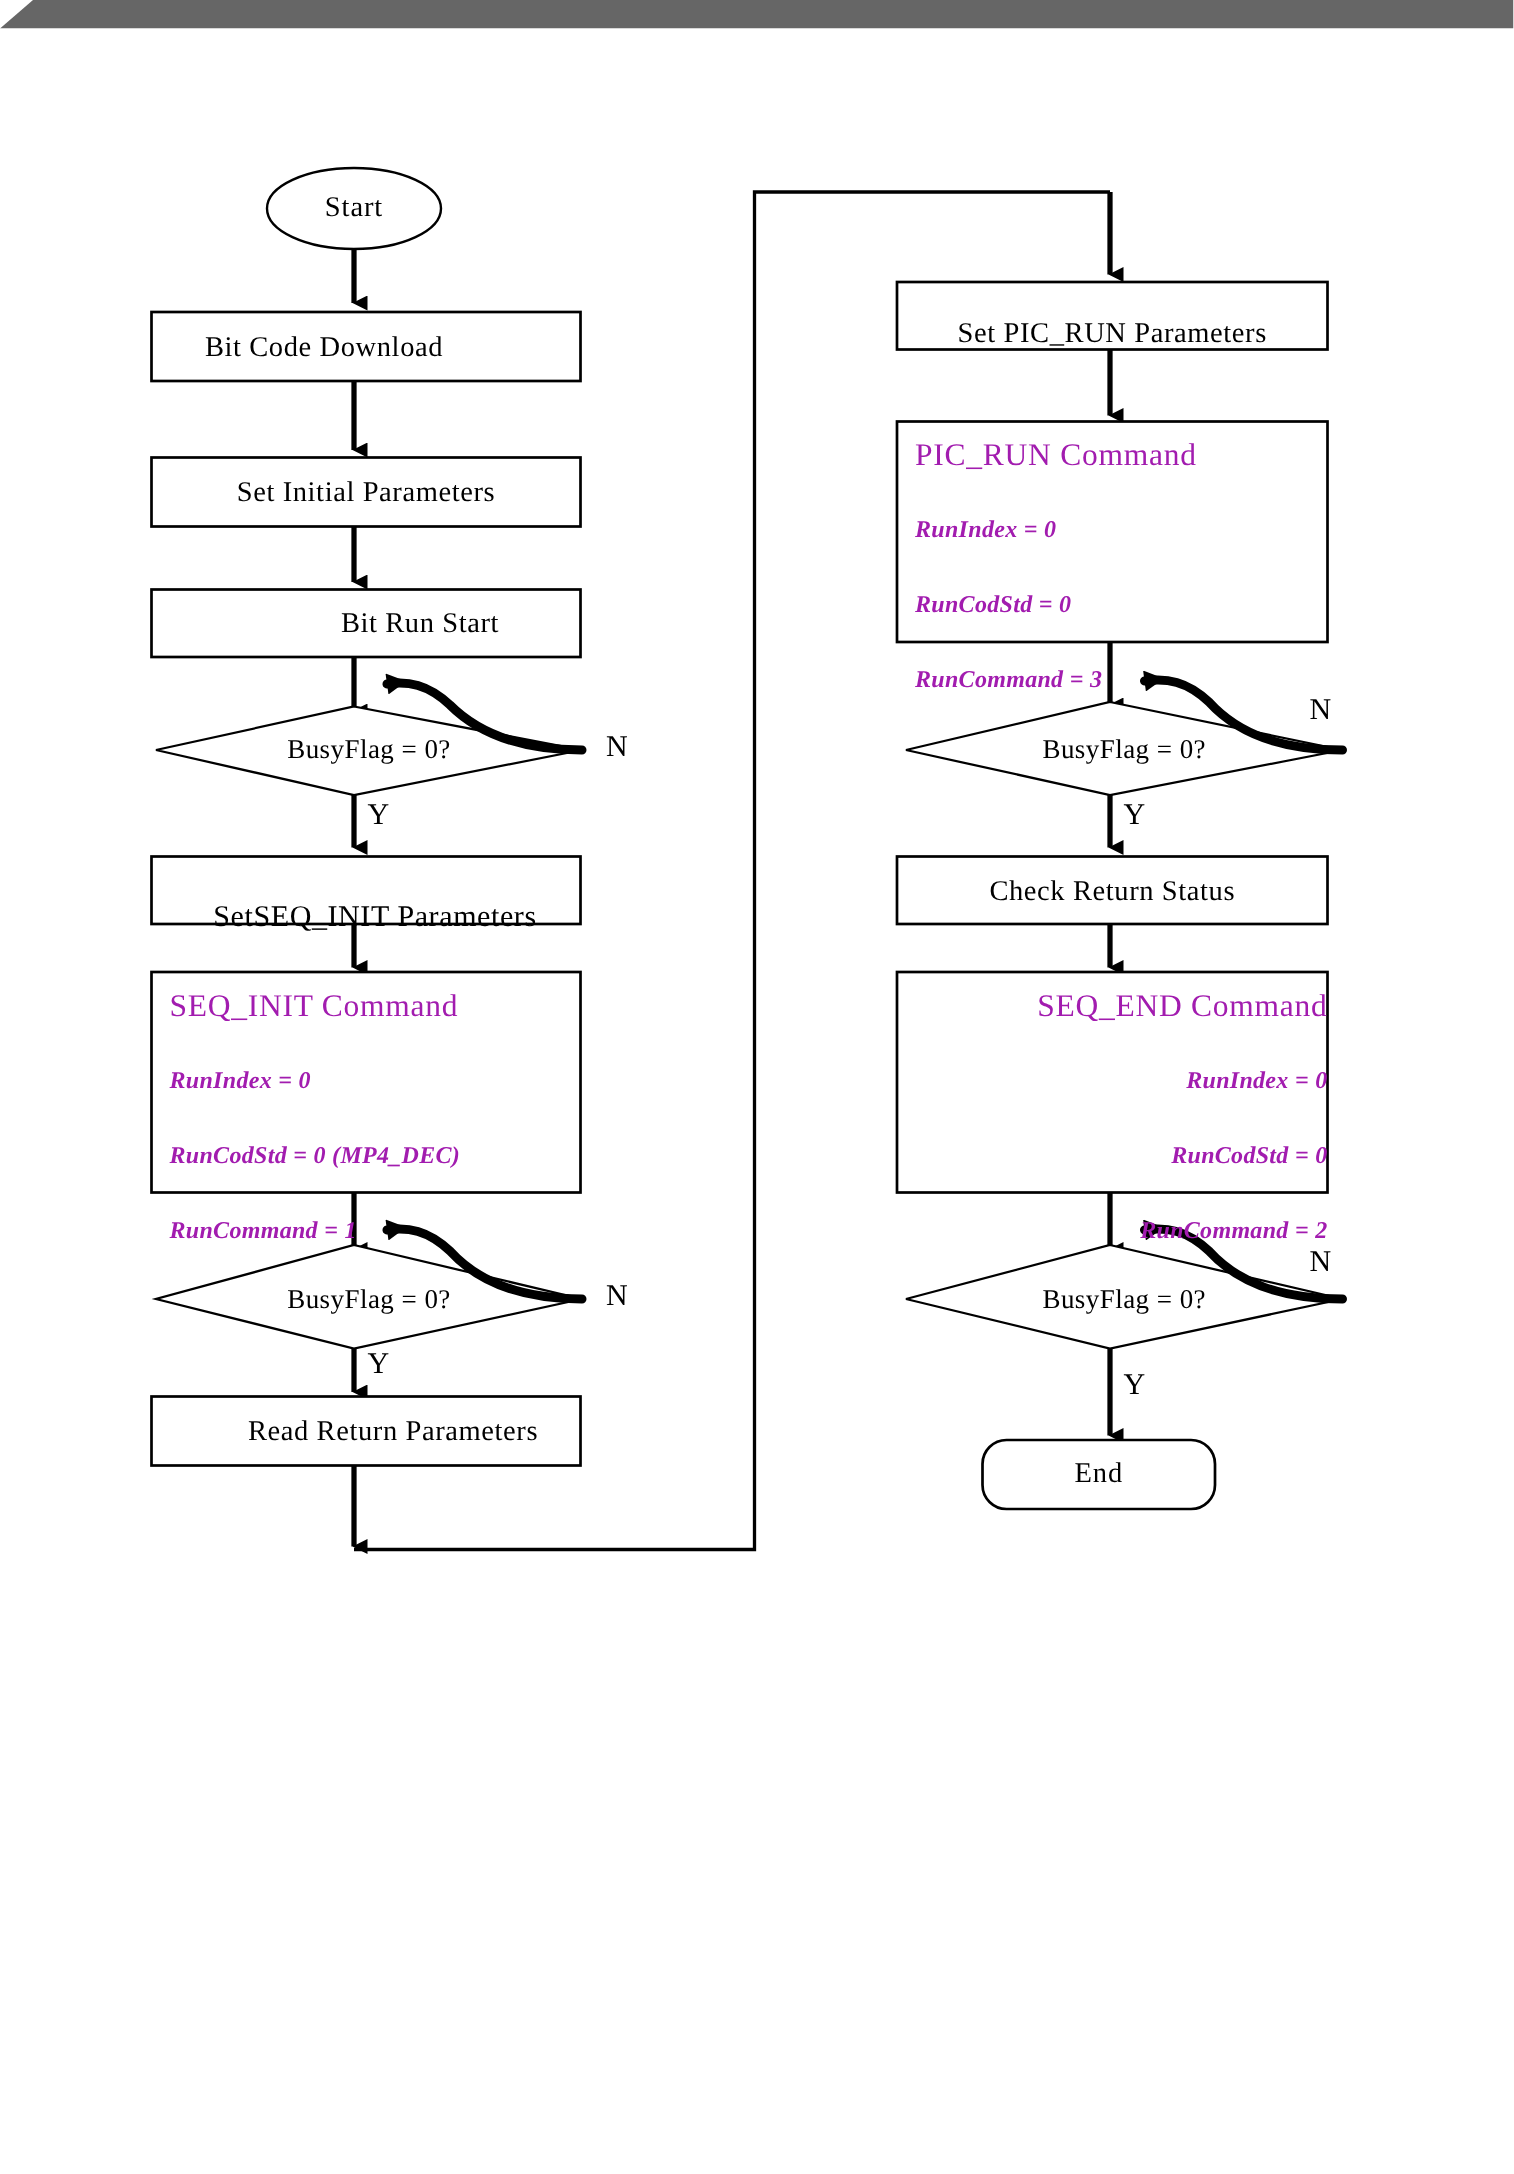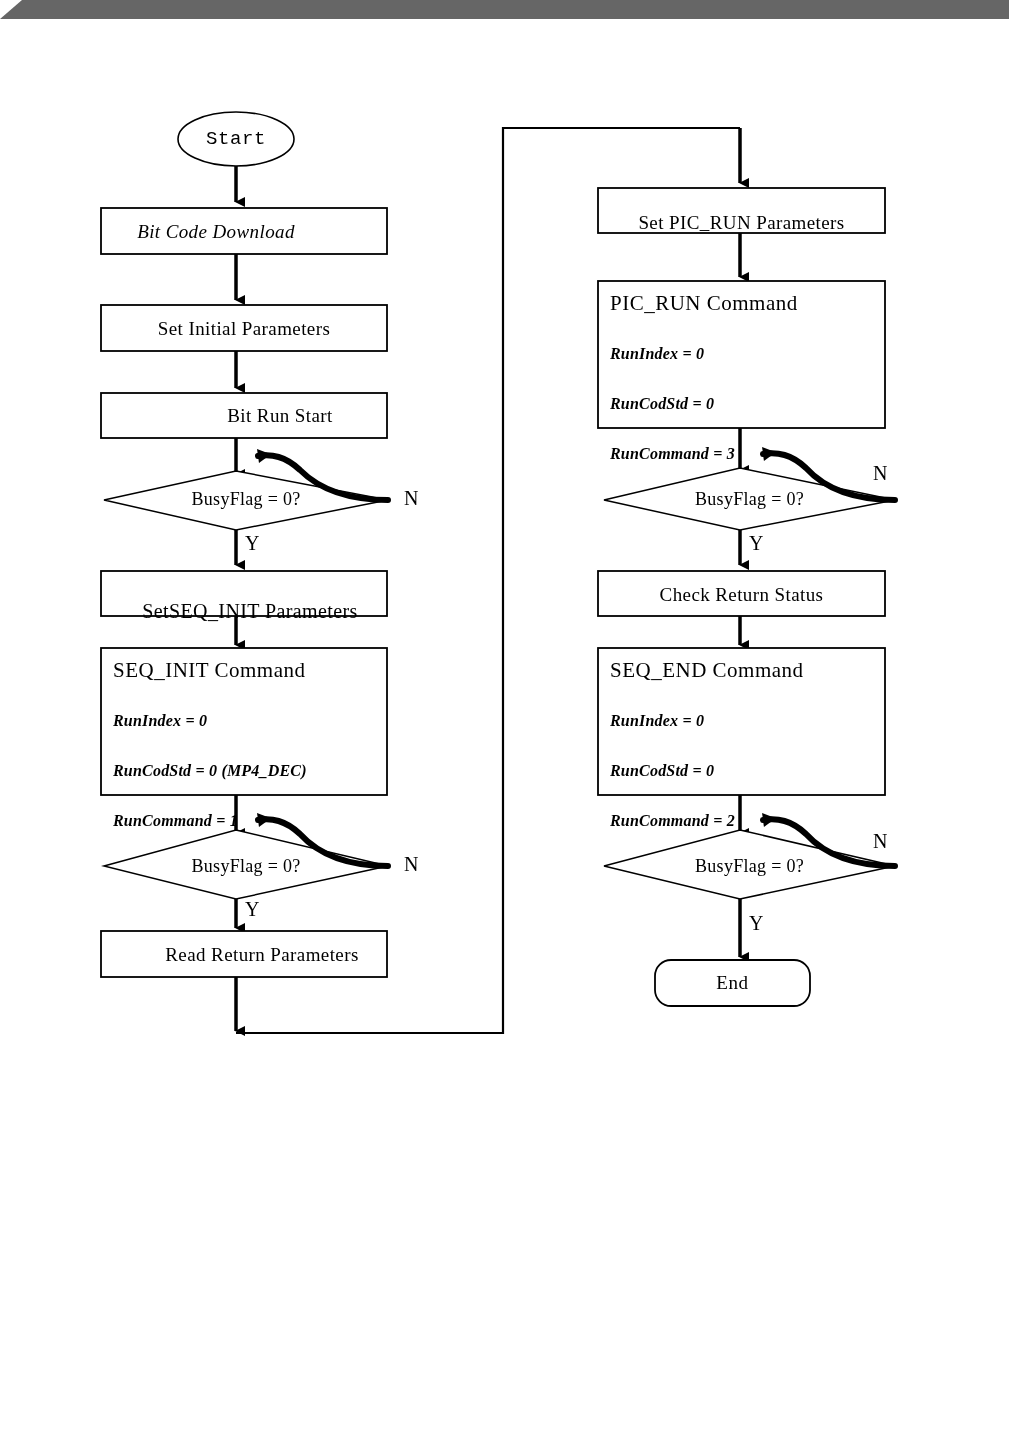--- a/index.html
+++ b/index.html
@@ -36,21 +36,21 @@
     white-space: nowrap;
     pointer-events: none;
   }
   .proc-title {
     font-size: 19px;
     letter-spacing: 0.4px;
   }
   .cmd-block {
     position: absolute;
     text-align: left;
-    color: #000000;
+    color: #a21caf;
     white-space: nowrap;
   }
   .cmd-head {
     font-size: 21px;
     letter-spacing: 0.5px;
     line-height: 26px;
   }
   .cmd-param {
     font-size: 16px;
     font-style: italic;
@@ -160,23 +160,23 @@
 
   <polygon points="740,830 895,866 740,899 604,866" fill="#ffffff" stroke="#000000" stroke-width="1.5"></polygon>
 
   <path d="M 895,866 C 855,866 826,856 806,834 C 791,820 778,818 763,820" fill="none" stroke="#000000" stroke-width="6" stroke-linecap="round" marker-end="url(#arrowLeftThick)"></path>
 
   <line x1="740" y1="899" x2="740" y2="957" stroke="#000000" stroke-width="3.5" marker-end="url(#arrowDown)"></line>
 
   <rect x="655" y="960" width="155" height="46" rx="16" ry="16" fill="#ffffff" stroke="#000000" stroke-width="1.8"></rect>
 </svg>
 
-<div class="node-label term-label" style="left:178px; top:128px; width:116px;font-family:Liberation Mono, monospace;">Start</div>
-
-<div class="node-label proc-title" style="left:101px; top:221px; width:230px;font-style:italic;">Bit Code Download</div>
+<div class="node-label term-label" style="left:178px; top:128px; width:116px;">Start</div>
+
+<div class="node-label proc-title" style="left:101px; top:221px; width:230px;">Bit Code Download</div>
 
 <div class="node-label proc-title" style="left:101px; top:318px; width:286px;font-family:Liberation Serif, serif;">Set Initial Parameters</div>
 
 <div class="node-label proc-title" style="left:101px; top:405px; width:286px;padding-left:36px;">Bit Run Start</div>
 
 <div class="node-label decision-label" style="left:104px; top:489px; width:284px;">BusyFlag = 0?</div>
 
 <div class="node-label proc-title" style="left:101px; top:600px; width:298px; font-size:20px;">SetSEQ_INIT Parameters</div>
 
 <div class="cmd-block" style="left:113px; top:657px; width:274px;">
@@ -196,21 +196,21 @@
   <div class="cmd-head">PIC_RUN Command</div>
   <div class="cmd-param">RunIndex = 0</div>
   <div class="cmd-param">RunCodStd = 0</div>
   <div class="cmd-param">RunCommand = 3</div>
 </div>
 
 <div class="node-label decision-label" style="left:604px; top:489px; width:291px;">BusyFlag = 0?</div>
 
 <div class="node-label proc-title" style="left:598px; top:584px; width:287px;">Check Return Status</div>
 
-<div class="cmd-block" style="left:610px; top:657px; width:275px;">
+<div class="cmd-block" style="left:610px; top:657px; width:275px;text-align:right;">
   <div class="cmd-head">SEQ_END Command</div>
   <div class="cmd-param">RunIndex = 0</div>
   <div class="cmd-param">RunCodStd = 0</div>
   <div class="cmd-param">RunCommand = 2</div>
 </div>
 
 <div class="node-label decision-label" style="left:604px; top:856px; width:291px;">BusyFlag = 0?</div>
 
 <div class="node-label term-label" style="left:655px; top:972px; width:155px;">End</div>
 

